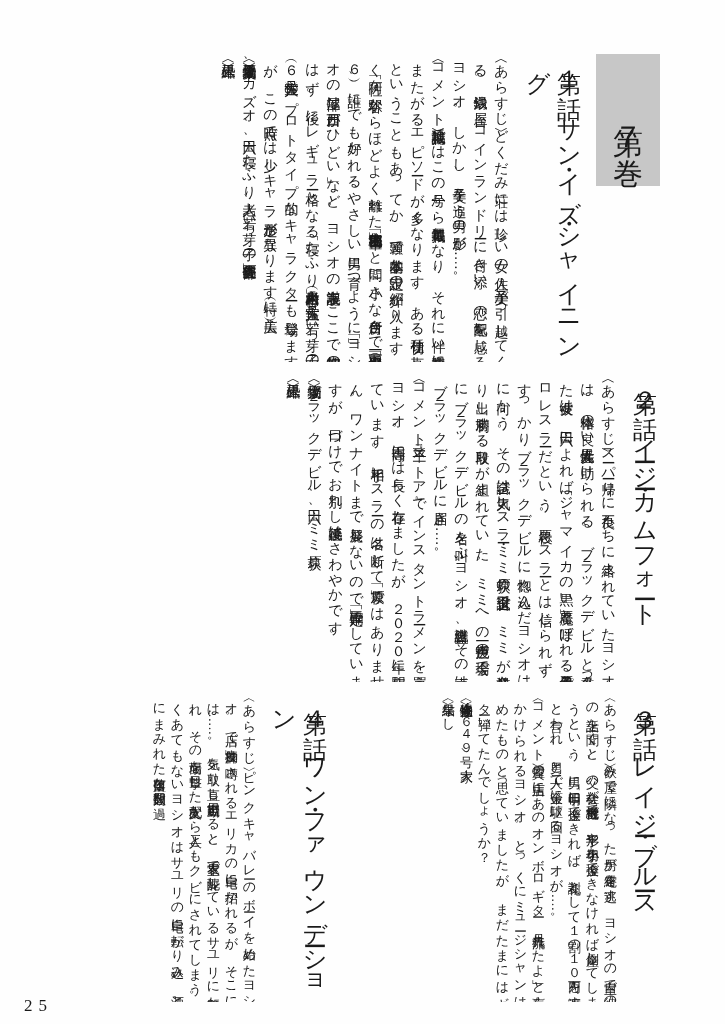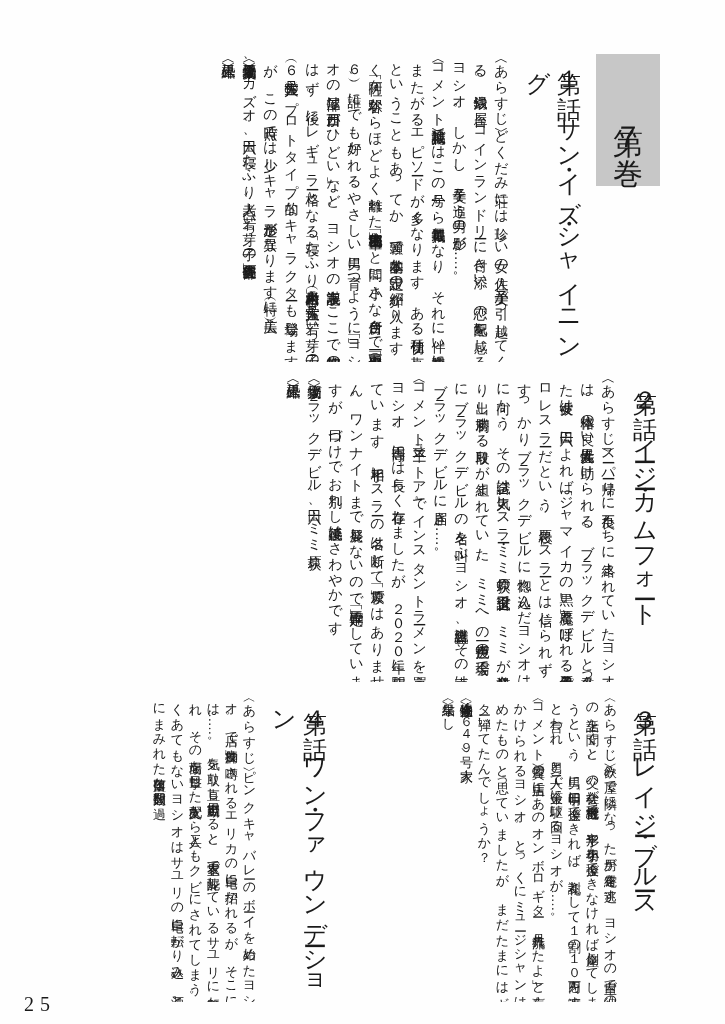--- a/index.html
+++ b/index.html
@@ -60,21 +60,21 @@
   .band3 .vtext p {
     font-size: 13px;
     line-height: 18px;
   }
   .result { text-align: end; }   
 
   .page-num {
     position: absolute;
     left: 24px;
     bottom: 8px;
-    font-size: 20px;
+    font-size: 17px;
     letter-spacing: 6px;
   }
 </style>
 </head>
 <body>
 
 <div class="page">
 
   <div class="band band1">
     <article class="vtext">

